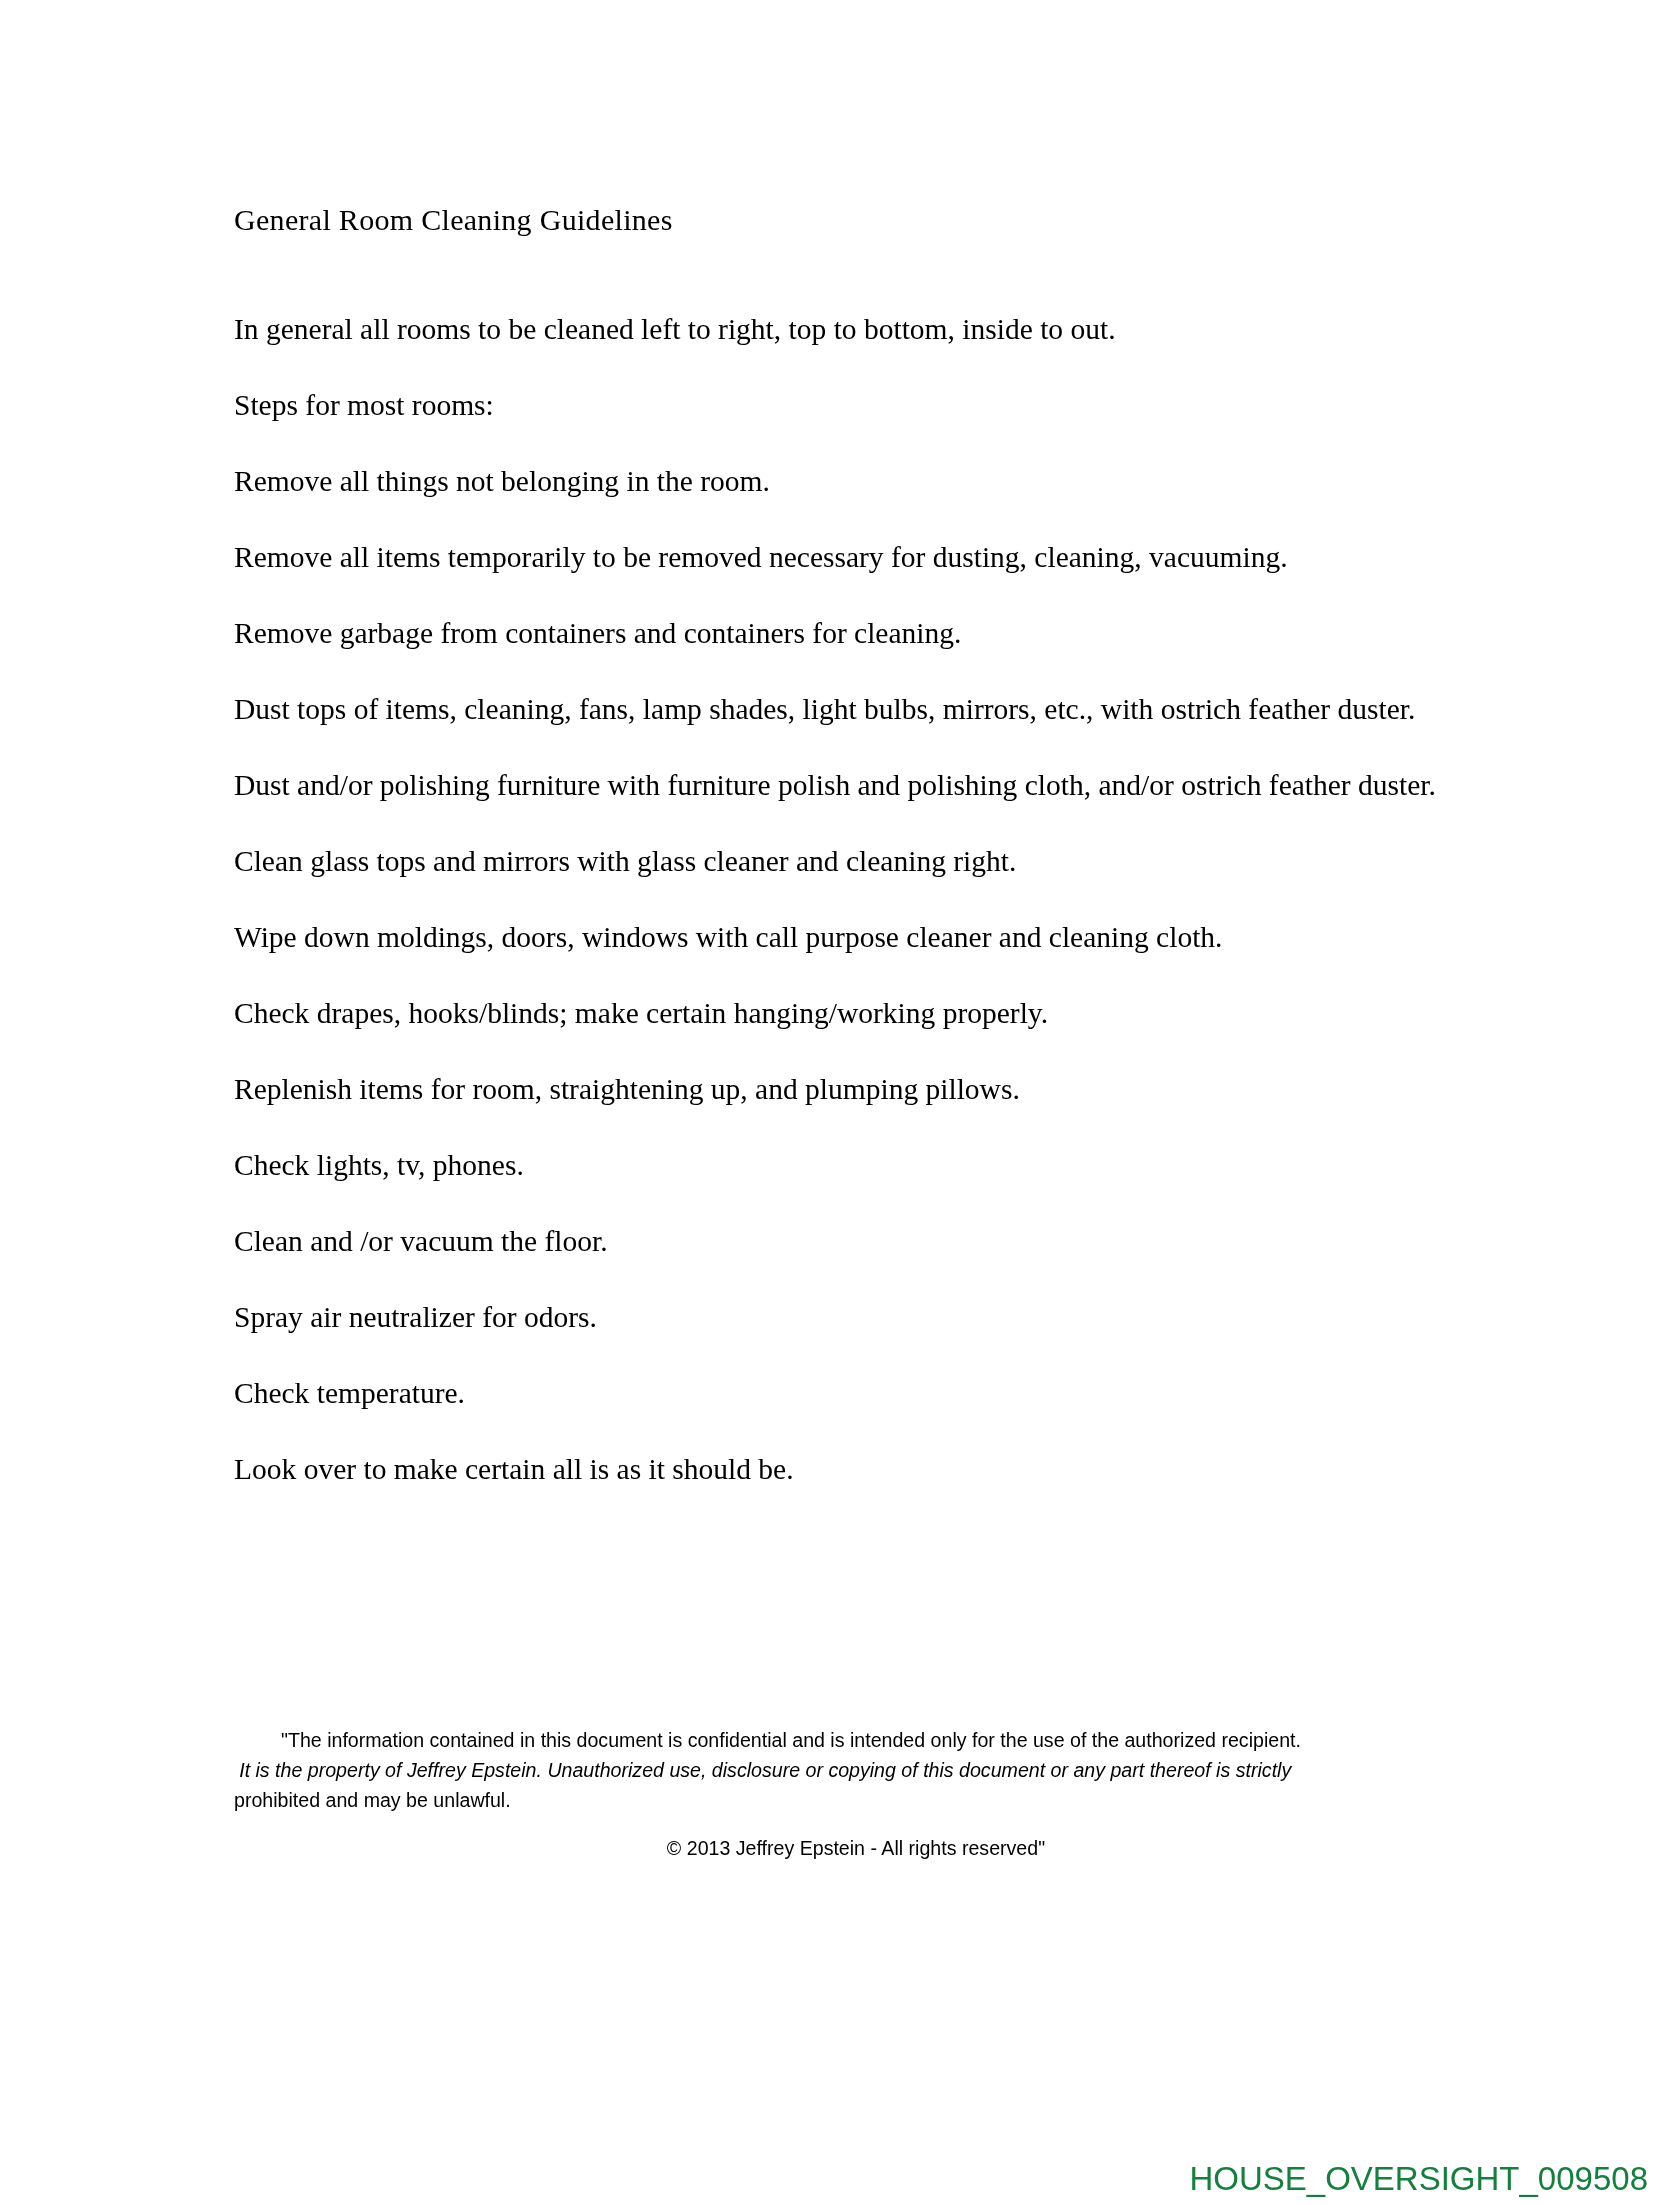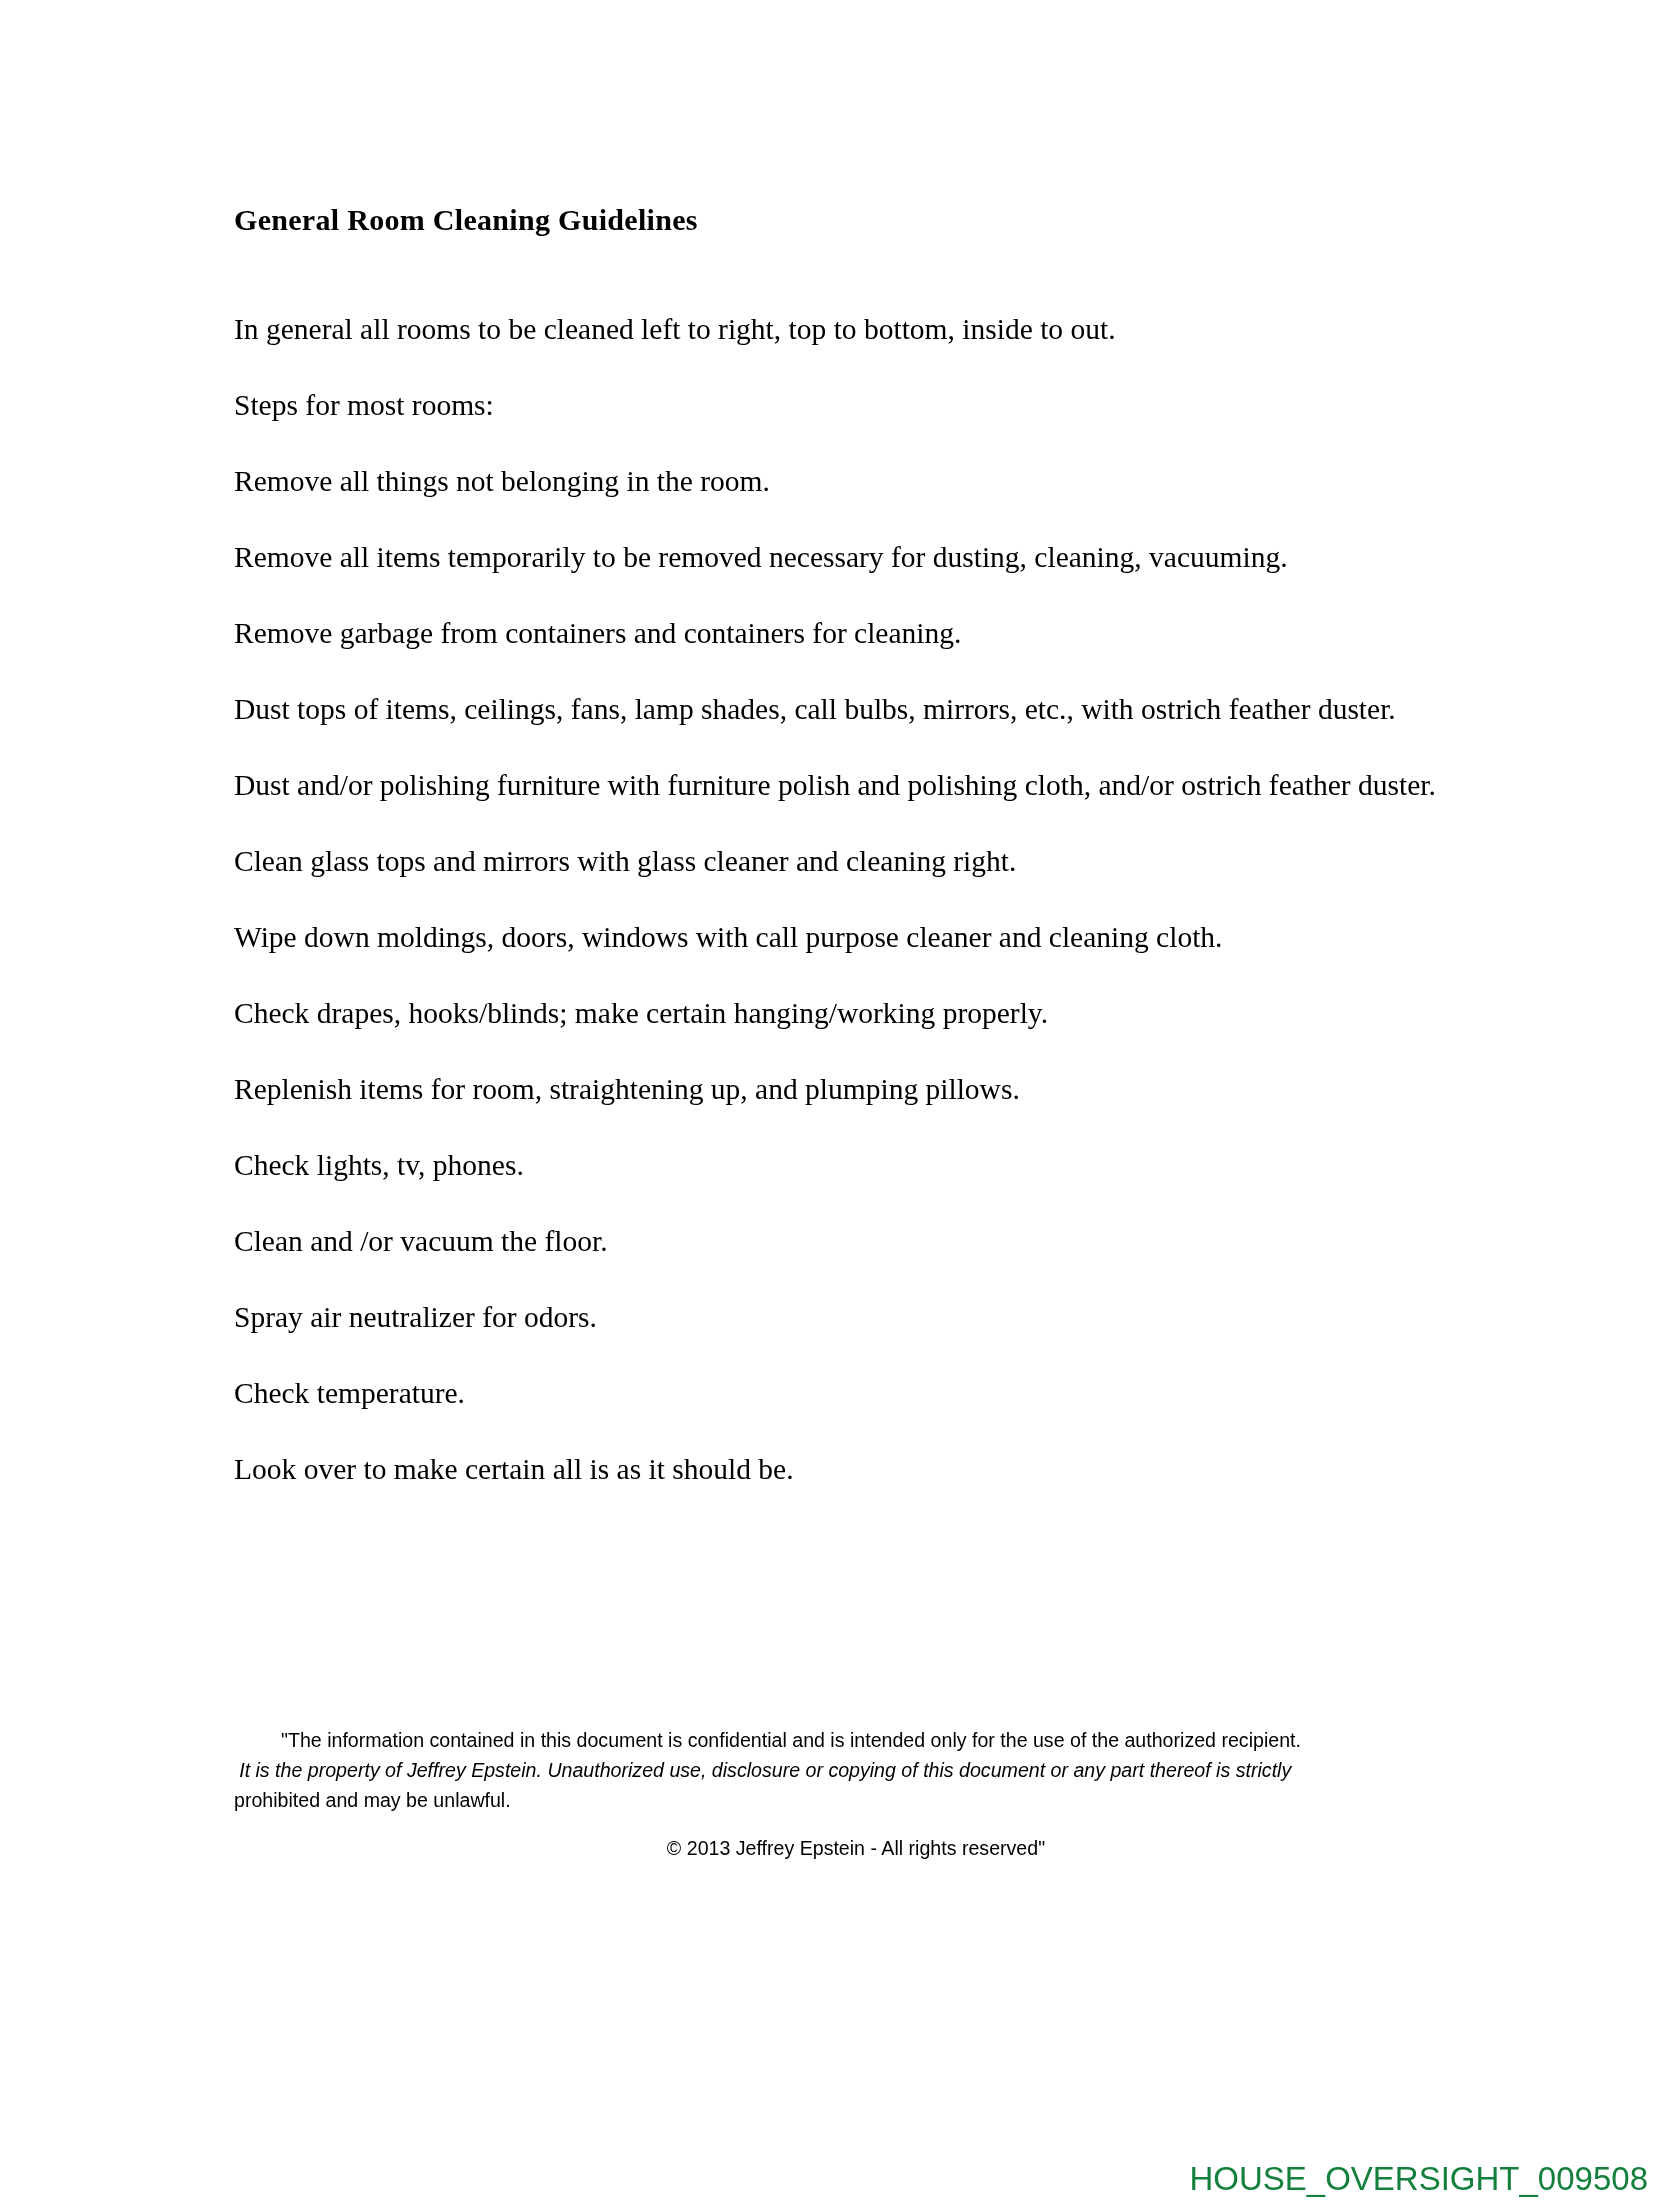--- a/index.html
+++ b/index.html
@@ -13,21 +13,21 @@
     height: 2205px;
     background: #ffffff;
     color: #000000;
     font-family: "Liberation Serif", serif;
     overflow: hidden;
     box-sizing: border-box;
     padding: 200px 236px 0 234px;
   }
   .doc-title {
     font-size: 30px;
-    font-weight: bold;
+    font-weight: normal;
     line-height: 39px;
     margin: 0 0 71px 0;
     letter-spacing: 0.3px;
   }
   .body-text {
     width: 1204px;
   }
   .body-text .para {
     font-size: 29.5px;
     line-height: 39px;
@@ -65,21 +65,21 @@
 <div class="page">
 
   <h1 class="doc-title">General Room Cleaning Guidelines</h1>
 
   <div class="body-text">
       <div class="para">In general all rooms to be cleaned left to right, top to bottom, inside to out.</div>
       <div class="para">Steps for most rooms:</div>
       <div class="para">Remove all things not belonging in the room.</div>
       <div class="para">Remove all items temporarily to be removed necessary for dusting, cleaning, vacuuming.</div>
       <div class="para">Remove garbage from containers and containers for cleaning.</div>
-      <div class="para">Dust tops of items, ceilings, fans, lamp shades, call bulbs, mirrors, etc., with ostrich feather duster.</div>
+      <div class="para">Dust tops of items, cleaning, fans, lamp shades, light bulbs, mirrors, etc., with ostrich feather duster.</div>
       <div class="para">Dust and/or polishing furniture with furniture polish and polishing cloth, and/or ostrich feather duster.</div>
       <div class="para">Clean glass tops and mirrors with glass cleaner and cleaning right.</div>
       <div class="para">Wipe down moldings, doors, windows with call purpose cleaner and cleaning cloth.</div>
       <div class="para">Check drapes, hooks/blinds; make certain hanging/working properly.</div>
       <div class="para">Replenish items for room, straightening up, and plumping pillows.</div>
       <div class="para">Check lights, tv, phones.</div>
       <div class="para">Clean and /or vacuum the floor.</div>
       <div class="para">Spray air neutralizer for odors.</div>
       <div class="para">Check temperature.</div>
       <div class="para">Look over to make certain all is as it should be.</div>

